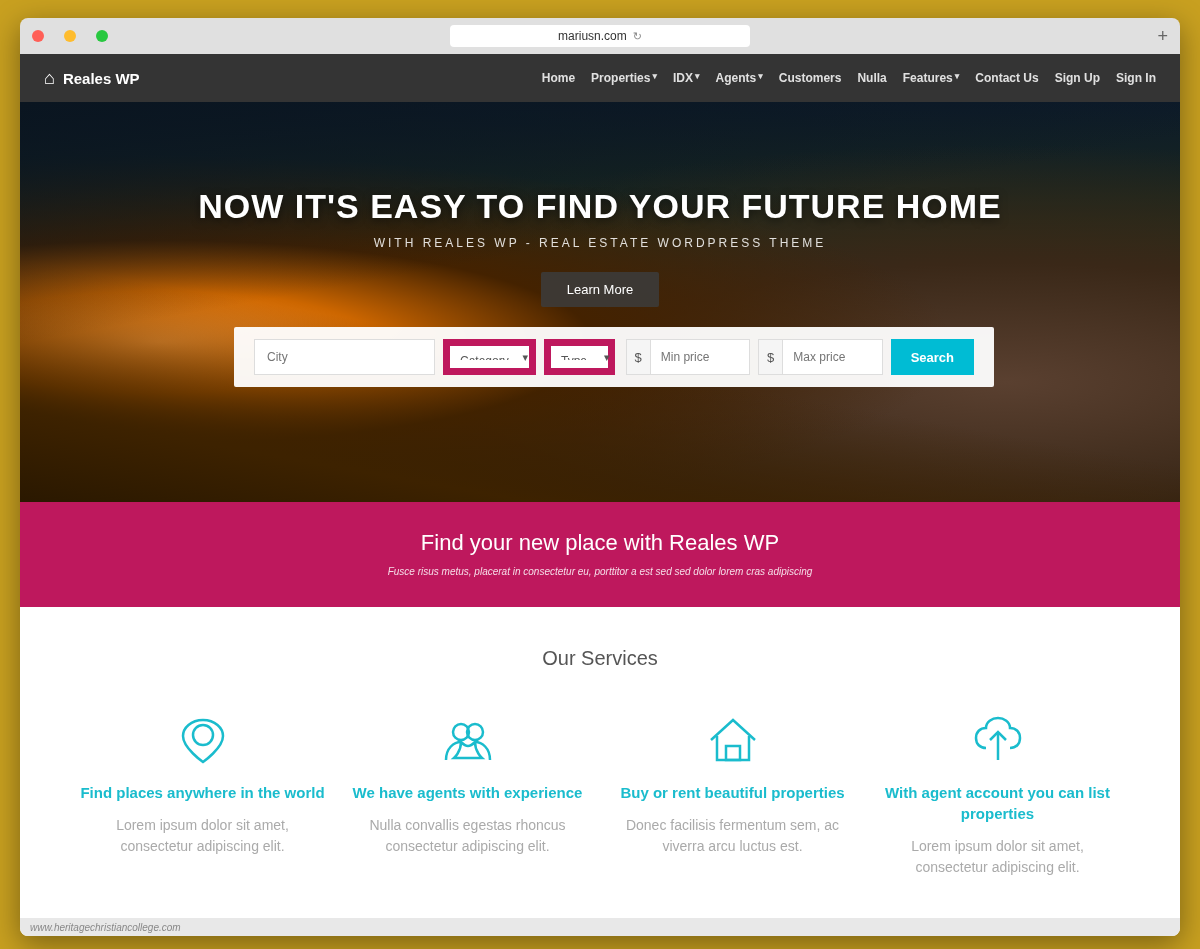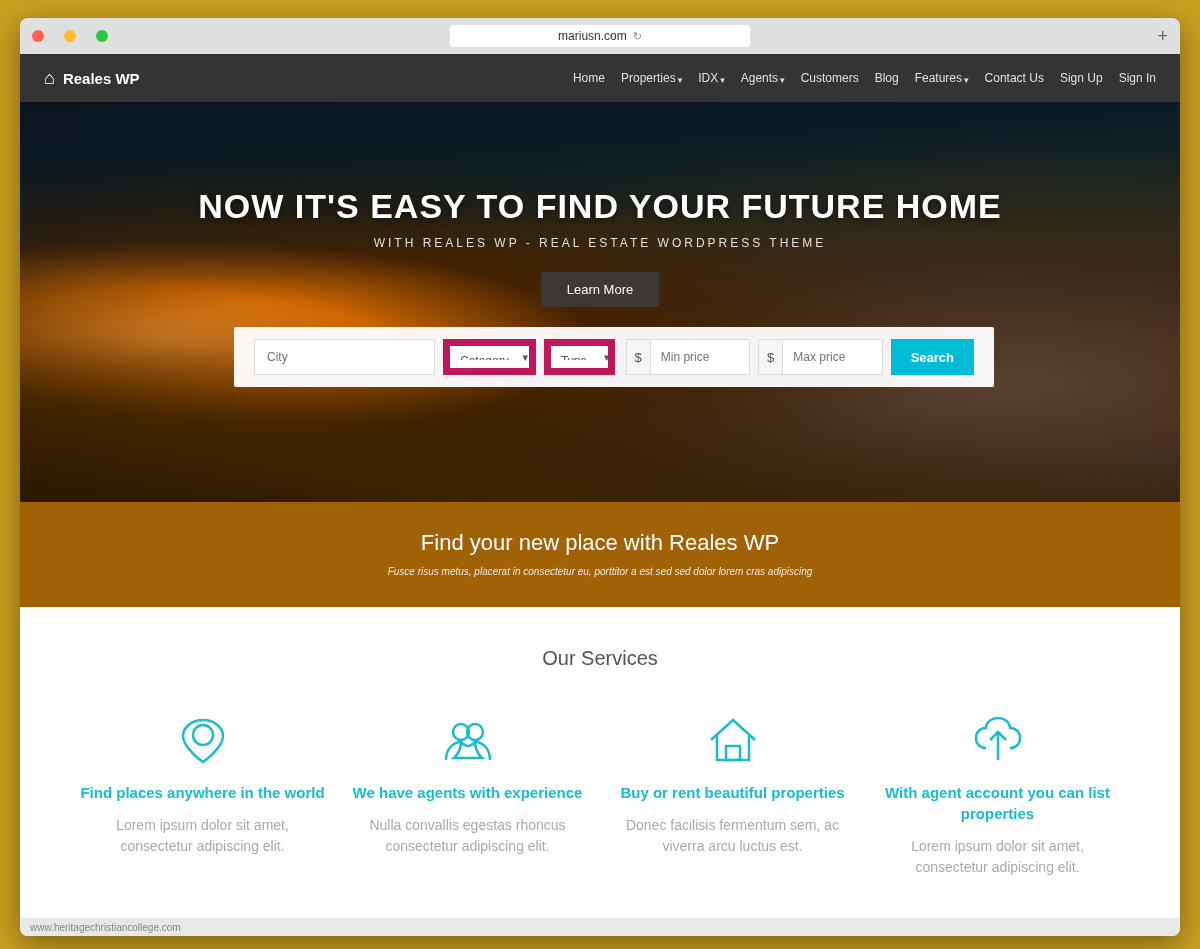--- a/index.html
+++ b/index.html
@@ -89,22 +89,23 @@
       display: flex;
       gap: 16px;
       align-items: center;
     }
     .nav-link {
       color: rgba(255,255,255,0.85);
       font-size: 12px;
       cursor: pointer;
       text-decoration: none;
       display: flex;
-      align-items: flex-end;
+      align-items: flex-start;
       gap: 2px;
+      font-weight: bold;
     }
     .nav-link .caret { font-size: 9px; }
 
     
     .hero {
       position: relative;
       height: 400px;
       background: linear-gradient(rgba(10,20,30,0.6), rgba(10,20,30,0.5)),
         
         radial-gradient(ellipse at 15% 50%, #ff8c00 0%, #cc5500 20%, transparent 50%),
@@ -246,21 +247,21 @@
       padding: 8px 20px;
       height: 36px;
       font-size: 13px;
       font-weight: 600;
       cursor: pointer;
       white-space: nowrap;
     }
 
     
     .teal-banner {
-      background: #a16207;
+      background: #be185d;
       padding: 28px 20px;
       text-align: center;
       color: white;
     }
     .teal-banner h2 {
       font-size: 22px;
       font-weight: 400;
       margin-bottom: 8px;
     }
     .teal-banner p {
@@ -312,20 +313,21 @@
       line-height: 1.5;
     }
 
     
     .status-bar {
       background: #e8e8e8;
       height: 18px;
       display: flex;
       align-items: center;
       padding: 0 10px;
+      font-style: italic;
     }
     .status-text {
       font-size: 10px;
       color: #888;
     }
   </style>
 </head>
 <body>
 
 <div class="browser-chrome">
@@ -361,21 +363,21 @@
           <span class="caret">▾</span>
         </a>
         <a class="nav-link">
           <span>Agents</span>
           <span class="caret">▾</span>
         </a>
         <a class="nav-link">
           <span>Customers</span>
         </a>
         <a class="nav-link">
-          <span>Blog</span>
+          <span>Nulla</span>
         </a>
         <a class="nav-link">
           <span>Features</span>
           <span class="caret">▾</span>
         </a>
         <a class="nav-link">
           <span>Contact Us</span>
         </a>
         <a class="nav-link">
           <span>Sign Up</span>

